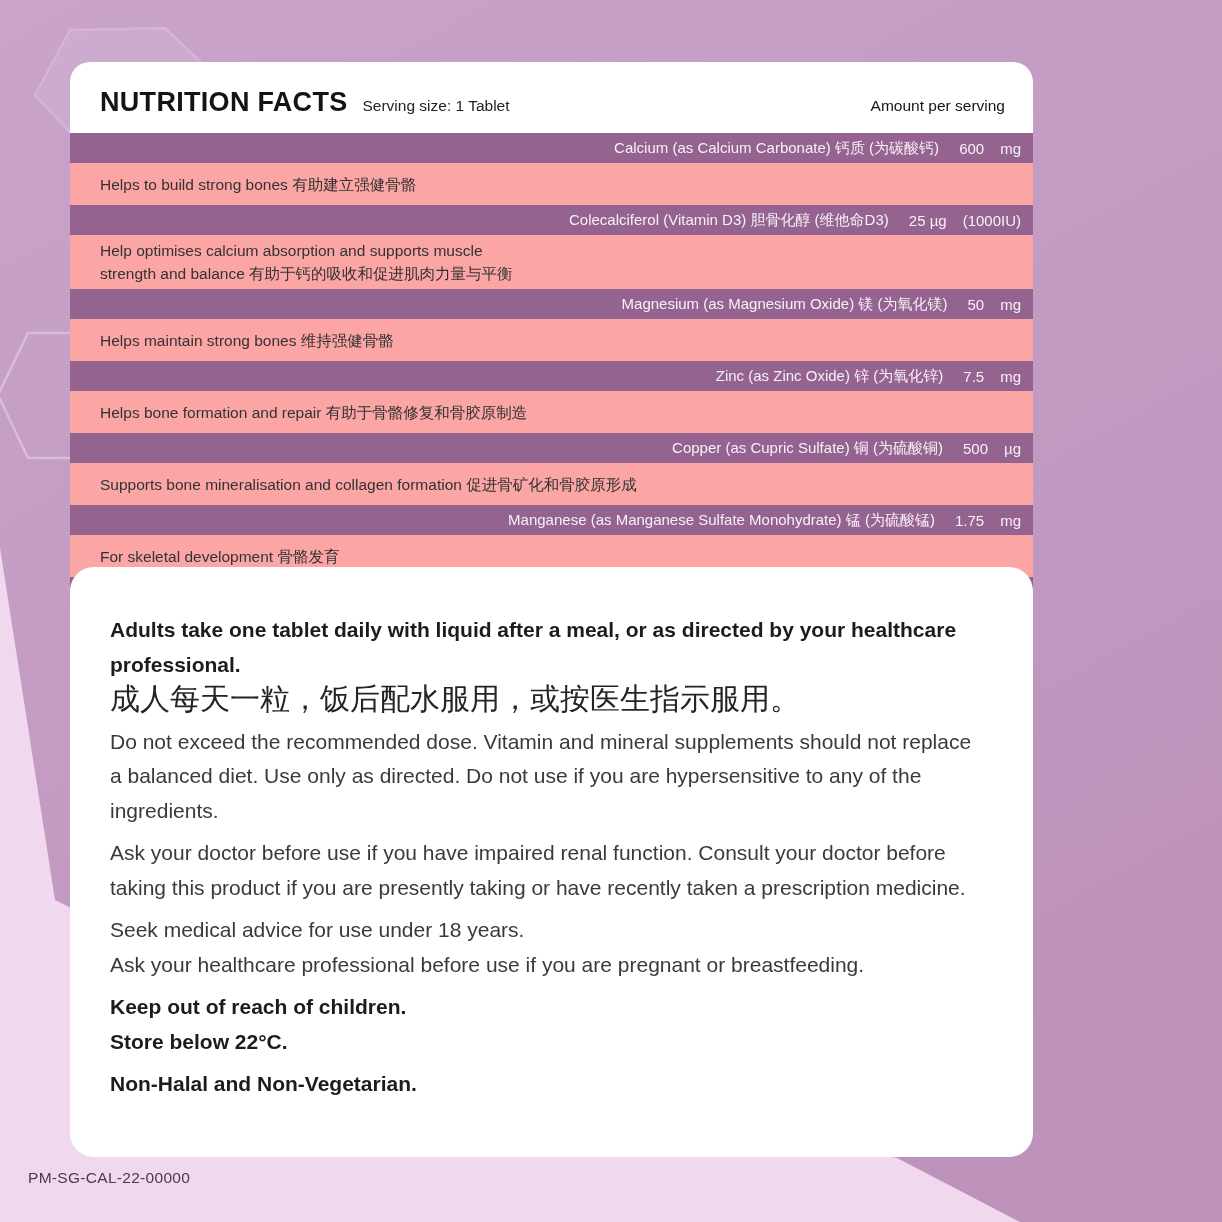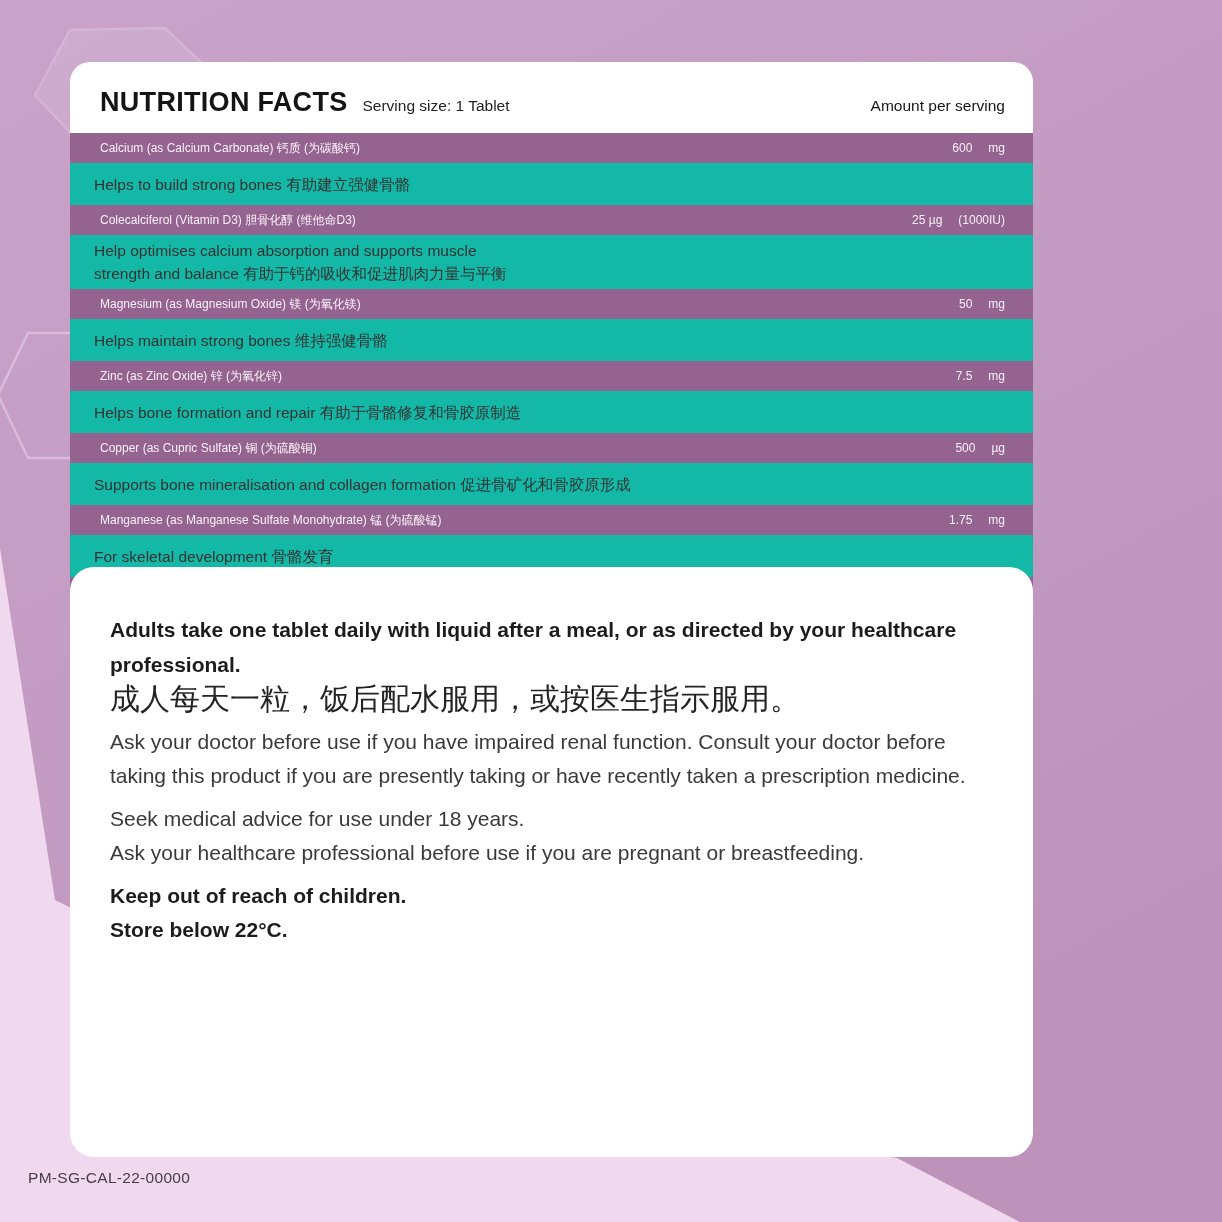--- a/index.html
+++ b/index.html
@@ -14,28 +14,28 @@
   #facts-card { top:62px; border-radius:20px; overflow:hidden; }
 
   .facts-header { display:flex; align-items:baseline; padding:25px 28px 15px 30px; }
   .facts-title { font-size:27px; font-weight:700; letter-spacing:0.3px; color:#141414; }
   .serving { font-size:15.5px; color:#232323; margin-left:15px; }
   .amount-header { margin-left:auto; font-size:15.5px; color:#161616; }
 
   .row-purple {
     background:var(--row-purple,#94638f); color:#f8f0f8;
     display:flex; align-items:center; min-height:28px;
-    padding:1px 28px 1px 30px; font-size:12px;
+    padding:1px 12px 1px 30px; font-size:15px;text-align:right;
   }
   .row-name { flex:1; padding-right:20px; }
   .row-amount { display:flex; gap:16px; white-space:nowrap; }
   .row-desc {
     display:flex; align-items:center; min-height:34px;
-    padding:4px 28px 4px 24px; font-size:15.5px; color:#333333;
-    line-height:23px; white-space:pre-line; background:#14b8a6;
+    padding:4px 28px 4px 30px; font-size:15.5px; color:#333333;
+    line-height:23px; white-space:pre-line; background:#fca5a5;
   }
 
   #directions-card {
     top:567px; height:590px; border-radius:24px;
     padding:46px 50px 0 40px; box-sizing:border-box;
   }
   #directions-card p {
     margin:0; font-size:21px; line-height:34.5px; color:#3a3a3a;
   }
   #directions-card p.bold { font-weight:700; color:#1c1c1c; }
@@ -126,20 +126,22 @@
   <div class="row-desc">For skeletal development 骨骼发育</div>
 
   <div class="row-purple">
     <span class="row-name">Contains: soya bean products 包含: 黄豆制品</span>
   </div>
 </div>
 
 <div class="card" id="directions-card">
   <p class="bold">Adults take one tablet daily with liquid after a meal, or as directed by your healthcare professional.</p>
   <p class="cn gap">成人每天一粒，饭后配水服用，或按医生指示服用。</p>
+  <p class="gap">Do not exceed the recommended dose. Vitamin and mineral supplements should not replace a balanced diet. Use only as directed. Do not use if you are hypersensitive to any of the ingredients.</p>
   <p class="gap">Ask your doctor before use if you have impaired renal function. Consult your doctor before taking this product if you are presently taking or have recently taken a prescription medicine.</p>
   <p>Seek medical advice for use under 18 years.</p>
   <p class="gap">Ask your healthcare professional before use if you are pregnant or breastfeeding.</p>
   <p class="bold">Keep out of reach of children.</p>
   <p class="bold gap">Store below 22°C.</p>
+  <p class="bold">Non-Halal and Non-Vegetarian.</p>
 </div>
 
 <div class="footer-code">PM-SG-CAL-22-00000</div>
 
 </body></html>

